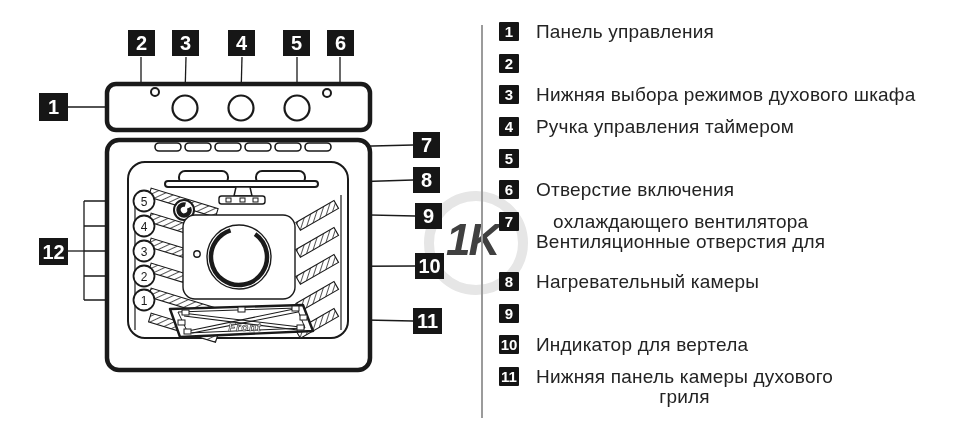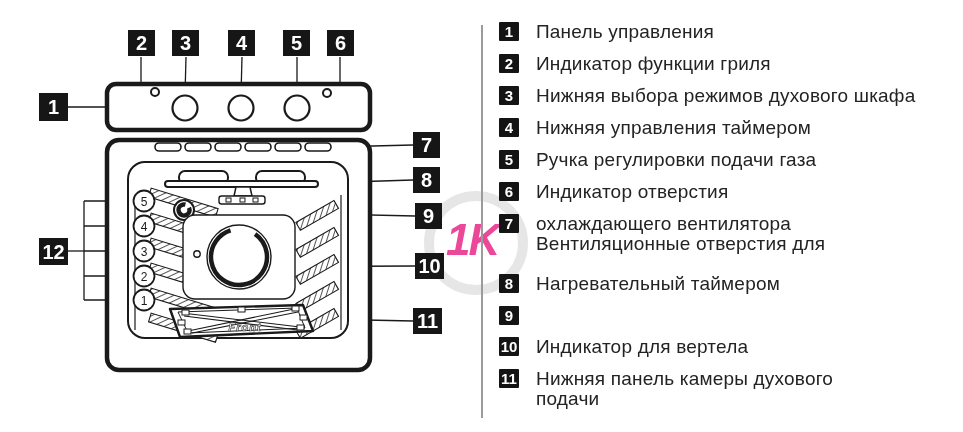--- a/index.html
+++ b/index.html
@@ -3,39 +3,39 @@
 <meta charset="utf-8">
 <title>Oven diagram page</title>
 <style>
   html,body{margin:0;padding:0;background:#fff;}
   .page{position:relative;width:963px;height:432px;background:#ffffff;overflow:hidden;
         font-family:"Liberation Sans", sans-serif;}
   
   .wm{position:absolute;left:424px;top:191px;width:104px;height:104px;z-index:0;}
   .wm-ring{position:absolute;left:0;top:0;width:84px;height:84px;border:10px solid #e6e6e6;
            border-radius:50%;}
-  .wm-txt{position:absolute;left:22px;top:24px;font-weight:bold;font-size:44px;color:#ec4899;
+  .wm-txt{position:absolute;left:22px;top:24px;font-weight:bold;font-size:44px;color:#404040;
           font-style:italic;letter-spacing:-2px;}
   
   .divider{position:absolute;left:481px;top:25px;width:2px;height:393px;background:#9b9b9b;z-index:1;}
   
   .diagram{position:absolute;left:0;top:0;width:483px;height:432px;z-index:2;}
   .ln{fill:#ffffff;stroke:#1a1a1a;}
   .co-box{fill:#161616;stroke:none;}
   .co-txt{font:bold 20px "Liberation Sans", sans-serif;fill:#ffffff;text-anchor:middle;}
   .sn-txt{font:12px "Liberation Sans", sans-serif;fill:#1a1a1a;text-anchor:middle;}
   .front-txt{font:italic bold 11px "Liberation Sans", sans-serif;fill:#ffffff;stroke:#3a3a3a;
              stroke-width:0.7;text-anchor:middle;letter-spacing:1px;}
   
   .legend{position:absolute;left:499px;top:22px;width:462px;z-index:2;}
   .lg-row{display:flex;align-items:flex-start;gap:17px;margin-bottom:12px;}
   .lg-row.two{margin-bottom:20px;}
   .lg-num{flex:none;width:20px;height:19px;background:#141414;color:#ffffff;
           font-weight:bold;font-size:15px;line-height:19px;text-align:center;border-radius:1px;}
-  .lg-text{min-width:0;}
+  .lg-text{min-width:0;text-align:center;}
   .lg-line{display:block;white-space:nowrap;font-size:19px;line-height:20px;color:#232323;
            letter-spacing:0.2px;}
 </style>
 </head>
 <body>
 
 <div class="page">
 
   <div class="wm">
     <div class="wm-ring"></div>
@@ -228,72 +228,66 @@
 
   <div class="legend">
     <div class="lg-row">
       <div class="lg-num">1</div>
       <div class="lg-text">
           <span class="lg-line">Панель управления</span>
         </div>
     </div>
     <div class="lg-row">
       <div class="lg-num">2</div>
-      <div class="lg-text">
-          <span class="lg-line">Индикатор функции гриля</span>
-        </div>
     </div>
     <div class="lg-row">
       <div class="lg-num">3</div>
       <div class="lg-text">
           <span class="lg-line">Нижняя выбора режимов духового шкафа</span>
         </div>
     </div>
     <div class="lg-row">
       <div class="lg-num">4</div>
       <div class="lg-text">
-          <span class="lg-line">Нижняя управления таймером</span>
+          <span class="lg-line">Ручка управления таймером</span>
         </div>
     </div>
     <div class="lg-row">
       <div class="lg-num">5</div>
-      <div class="lg-text">
-          <span class="lg-line">Ручка регулировки подачи газа</span>
-        </div>
     </div>
     <div class="lg-row">
       <div class="lg-num">6</div>
       <div class="lg-text">
-          <span class="lg-line">Индикатор отверстия</span>
+          <span class="lg-line">Отверстие включения</span>
         </div>
     </div>
     <div class="lg-row two">
       <div class="lg-num">7</div>
       <div class="lg-text">
         <span class="lg-line">охлаждающего вентилятора</span>
         <span class="lg-line">Вентиляционные отверстия для</span>
       </div>
     </div>
     <div class="lg-row">
       <div class="lg-num">8</div>
       <div class="lg-text">
-          <span class="lg-line">Нагревательный таймером</span>
+          <span class="lg-line">Нагревательный камеры</span>
         </div>
     </div>
     <div class="lg-row">
       <div class="lg-num">9</div>
     </div>
     <div class="lg-row">
       <div class="lg-num">10</div>
       <div class="lg-text">
           <span class="lg-line">Индикатор для вертела</span>
         </div>
     </div>
     <div class="lg-row two">
       <div class="lg-num">11</div>
       <div class="lg-text">
         <span class="lg-line">Нижняя панель камеры духового</span>
-        <span class="lg-line">подачи</span>
+        <span class="lg-line">гриля</span>
       </div>
     </div>
   </div>
 
 </div>
 
 </body></html>

